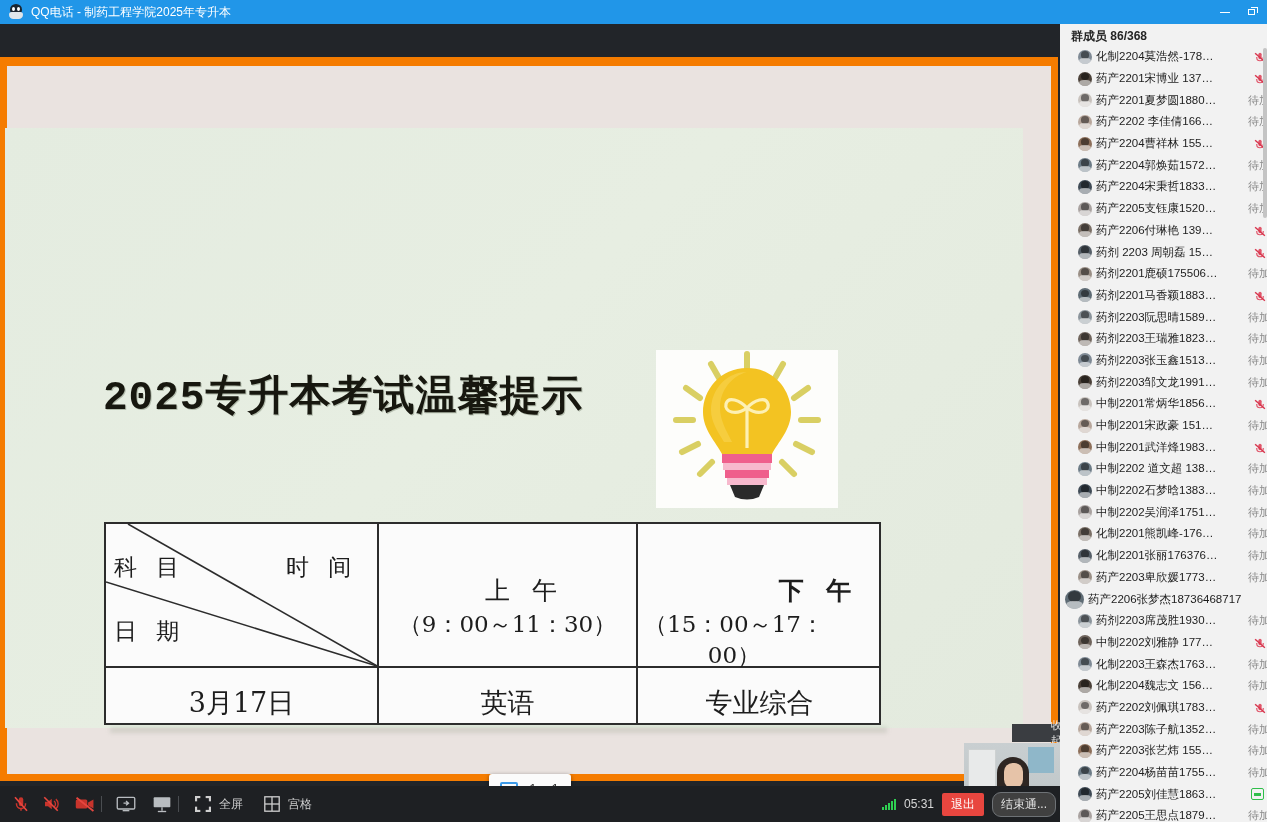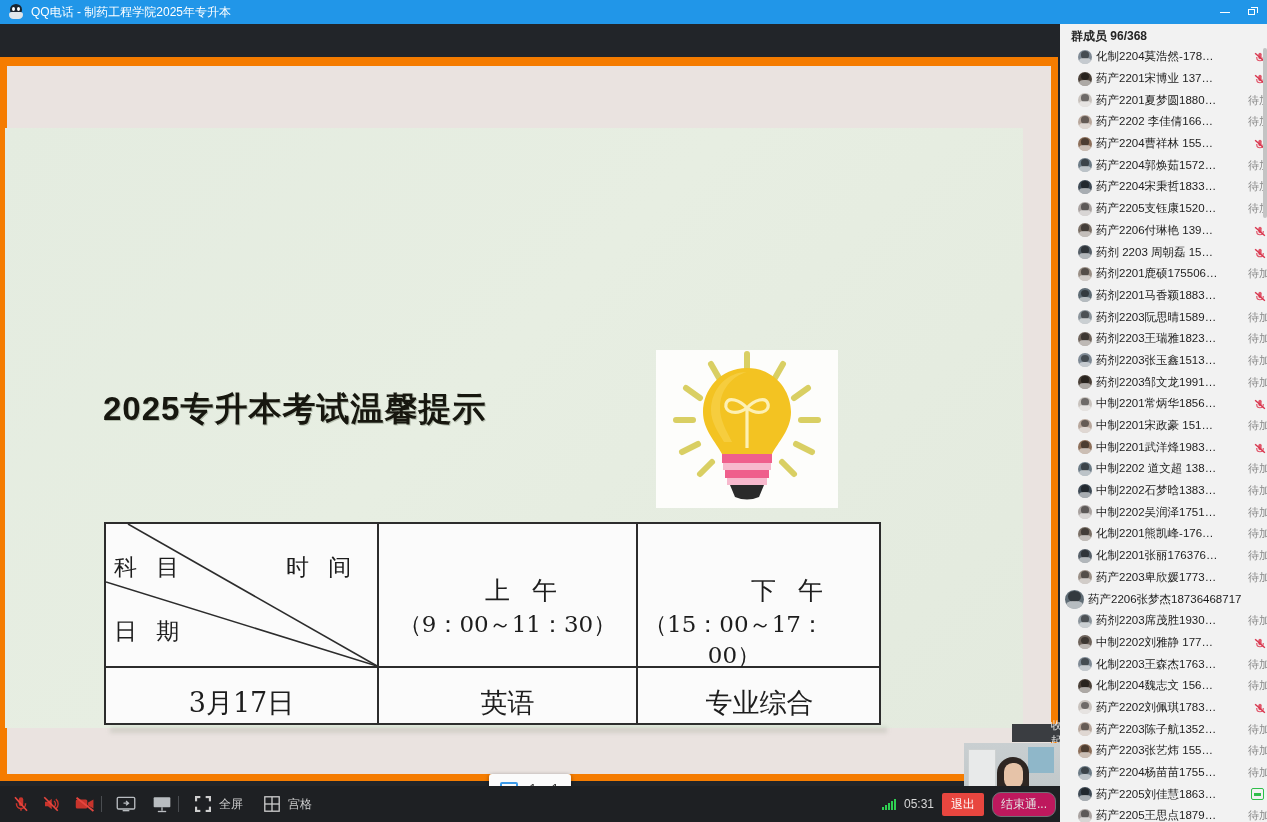--- a/index.html
+++ b/index.html
@@ -30,23 +30,23 @@
   .stage{ position:absolute; left:0; top:24px; width:1060px; height:762px; background:#222529; }
 
   
   .share-frame{ position:absolute; left:0; top:33px; width:1058px; height:724px;
     border:7px solid #f57c00; border-top-width:9px; }
   .share-inner{ position:absolute; inset:0; background:#eae3e0; }
 
   
   .slide{ position:absolute; left:5px; top:104px; width:1018px; height:600px;
     background:linear-gradient(135deg,#e4ece0 0%,#e7eee2 45%,#e3eade 100%); }
-  .slide-title{ position:absolute; left:98px; top:240px; font-size:33px; font-weight:bold;
-    color:#17170f; letter-spacing:1px; font-family:Liberation Sans, sans-serif;
-    text-shadow:1px 1px 0 rgba(120,130,110,.45); white-space:nowrap;margin-top:19px; }
+  .slide-title{ position:absolute; left:98px; top:240px; font-size:41px; font-weight:bold;
+    color:#17170f; letter-spacing:1px; font-family:Liberation Mono, monospace;
+    text-shadow:1px 1px 0 rgba(120,130,110,.45); white-space:nowrap; }
 
   
   .bulb-box{ position:absolute; left:651px; top:222px; width:182px; height:158px;
     background:#fdfdfb; }
   .bulb{ position:absolute; left:0; top:0; width:182px; height:158px; }
 
   
   .tbl{ position:absolute; left:99px; top:394px; width:777px; height:203px;
     border:2px solid #2c2c2c; background:#fbfbfb; }
   .tbl .vline{ position:absolute; top:0; width:2px; height:100%; background:#2c2c2c; }
@@ -98,21 +98,21 @@
     background:#1e2023; display:flex; align-items:center;justify-content:center; }
   .bb-item{ height:36px; display:flex; align-items:center; justify-content:center;
     color:#cfcfcf; font-size:12px; gap:5px; }
   .bb-ico{ width:22px; height:36px; display:flex; align-items:center; justify-content:center; }
   .sep{ width:1px; height:16px; background:#4a4d51; margin:0 5px; }
   .bb-right{ margin-left:auto; display:flex; align-items:center; gap:8px; padding-right:4px; }
   .sigbars{ display:flex; align-items:flex-end; gap:1px; height:11px; }
   .sigbars i{ width:2px; background:#2fcf52; }
   .timer{ color:#d7d7d7; font-size:12px; }
   .btn-exit{ background:#e8463f; color:#fff; font-size:12px; padding:3px 9px; border-radius:2px; }
-  .btn-end{ background:#be185d; color:#e2e2e2; font-size:12px; padding:3px 8px;
+  .btn-end{ background:#404040; color:#e2e2e2; font-size:12px; padding:3px 8px;
     border:1px solid #6e7276; border-radius:9px; white-space:nowrap; }
 
   
   .panel{ position:absolute; left:1060px; top:24px; width:207px; height:798px;
     background:#f2f2f2; overflow:hidden; }
   .panel-hdr{ height:22px; padding:4px 0 0 11px; font-size:12px; color:#242424;
     font-weight:bold; }
   .mlist{ position:relative; }
   .mrow{ height:21.7px; display:flex; align-items:center; padding-left:18px; }
   .mrow.host{ padding-left:5px; }
@@ -211,21 +211,21 @@
           <line x1="0" y1="58" x2="271" y2="142" stroke="#2c2c2c" stroke-width="1.6"></line>
         </svg>
         <span class="hdr-lbl" style="left:8px;top:28px;">科 目</span>
         <span class="hdr-lbl" style="left:180px;top:28px;">时 间</span>
         <span class="hdr-lbl" style="left:8px;top:92px;">日 期</span>
       </div>
 
       <div class="cell-txt hdr-big" style="left:273px;width:257px;top:50px;">上 午</div>
       <div class="cell-txt hdr-sm" style="left:273px;width:257px;top:85px;">（9：00～11：30）</div>
 
-      <div class="cell-txt hdr-big" style="left:532px;width:271px;top:50px;">下 午</div>
+      <div class="cell-txt hdr-big" style="left:560px;width:271px;top:50px;font-weight:bold;">下 午</div>
       <div class="cell-txt hdr-sm" style="left:532px;width:192px;top:85px;">（15：00～17：00）</div>
 
       <div class="cell-txt row2-txt" style="left:0;width:271px;top:161px;">3月17日</div>
       <div class="cell-txt row2-txt" style="left:532px;width:243px;top:161px;">专业综合</div>
       <div class="cell-txt row2-txt" style="left:273px;width:257px;top:161px;">英语</div>
     </div>
     <div class="tbl-shadow"></div>
   </div>
 
   <div class="page-ind">
@@ -335,21 +335,21 @@
         <i style="height:9px"></i>
         <i style="height:11px"></i>
     </span>
     <span class="timer">05:31</span>
     <span class="btn-exit">退出</span>
     <span class="btn-end">结束通...</span>
   </div>
 </div>
 
 <div class="panel">
-  <div class="panel-hdr">群成员 96/368</div>
+  <div class="panel-hdr">群成员 86/368</div>
   <div class="mlist" id="member-list">
       <div class="mrow">
         <div class="av" style="background: rgb(127, 138, 149);">
           <span class="ah"></span>
           <span class="ab"></span>
         </div>
         <div class="mname">化制2204莫浩然-178392...</div>
         <div class="mstat">
           <span class="mic-off"><svg width="14" height="13" viewBox="0 0 24 24">
               <path d="M12 3a3 3 0 0 1 3 3v6a3 3 0 0 1-6 0V6a3 3 0 0 1 3-3z" fill="#e0566a"></path>

